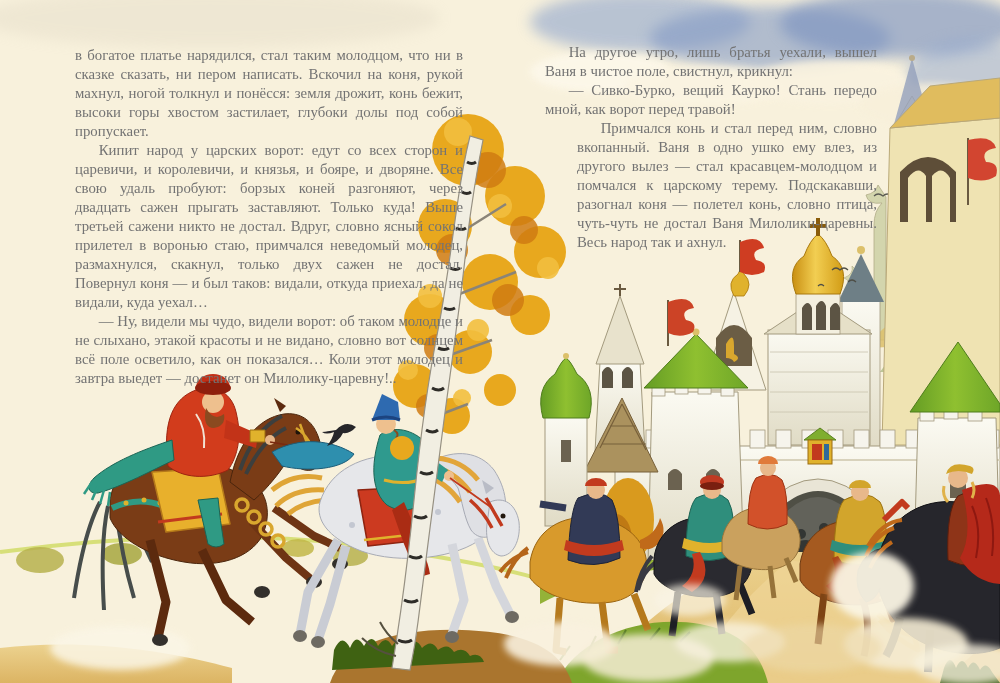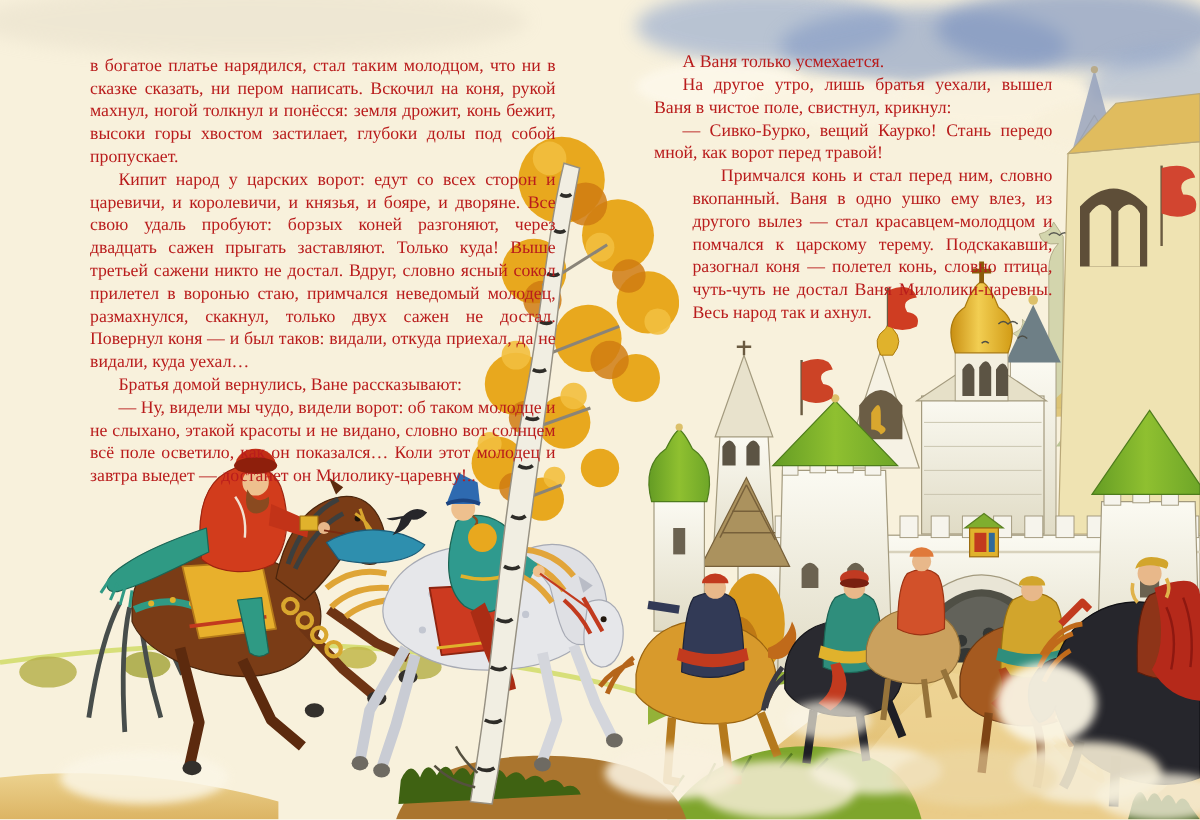--- a/index.html
+++ b/index.html
@@ -1,19 +1,19 @@
 <!DOCTYPE html>
 <html><head>
 <meta charset="utf-8">
 <style>
   html,body{margin:0;padding:0;}
   .spread{position:relative;width:1000px;height:683px;overflow:hidden;
     background:#f8f1dc;font-family:"Liberation Serif","DejaVu Serif",serif;}
   .spread svg{position:absolute;left:0;top:0;}
-  .text-col{position:absolute;color:#b91c1c;font-size:14.8px;line-height:19px;
+  .text-col{position:absolute;color:#737373;font-size:14.8px;line-height:19px;
     text-align:justify;z-index:5;}
   .text-col p{margin:0;}
   .text-col p.indent{text-indent:1.6em;}
   .left-col{left:75px;top:46px;width:388px;}
   .right-col{left:545px;top:43px;width:332px;}
   .wrapL{float:left;width:32px;height:152px;margin-top:4px;}
 </style>
 </head>
 <body>
 
@@ -438,25 +438,23 @@
           <path d="M462,192 q5,3 9,0"></path>
       <path d="M467,162 q5,3 9,0"></path>
     </g>
     <path d="M396,656 q-20,-4 -34,-18 m36,6 q-12,-10 -18,-22" stroke="#55503f" stroke-width="2" fill="none"></path>
   </g>
 </svg>
 
 <div class="text-col left-col">
   <p>в богатое платье нарядился, стал таким молодцом, что ни в сказке сказать, ни пером написать. Вскочил на коня, рукой махнул, ногой толкнул и понёсся: земля дрожит, конь бежит, высоки горы хвостом застилает, глубоки долы под собой пропускает.</p>
   <p class="indent">Кипит народ у царских ворот: едут со всех сторон и царевичи, и королевичи, и князья, и бояре, и дворяне. Все свою удаль пробуют: борзых коней разгоняют, через двадцать сажен прыгать заставляют. Только куда! Выше третьей сажени никто не достал. Вдруг, словно ясный сокол прилетел в воронью стаю, примчался неведомый молодец, размахнулся, скакнул, только двух сажен не достал. Повернул коня — и был таков: видали, откуда приехал, да не видали, куда уехал…</p>
-  <p class="indent">Братья домой вернулись, Ване рассказывают:</p>
   <p class="indent">— Ну, видели мы чудо, видели ворот: об таком молодце и не слыхано, этакой красоты и не видано, словно вот солнцем всё поле осветило, как он показался… Коли этот молодец и завтра выедет — достанет он Милолику-царевну!..</p>
 </div>
 
 <div class="text-col right-col">
-  <p class="indent">А Ваня только усмехается.</p>
   <p class="indent">На другое утро, лишь братья уехали, вышел Ваня в чистое поле, свистнул, крикнул:</p>
   <p class="indent">— Сивко-Бурко, вещий Каурко! Стань передо мной, как ворот перед травой!</p>
   <div class="wrapL"></div>
   <p class="indent">Примчался конь и стал перед ним, словно вкопанный. Ваня в одно ушко ему влез, из другого вылез — стал красавцем-молодцом и помчался к царскому терему. Подскакавши, разогнал коня — полетел конь, словно птица, чуть-чуть не достал Ваня Милолики-царевны. Весь народ так и ахнул.</p>
 </div>
 
 </div>
 
 </body></html>

